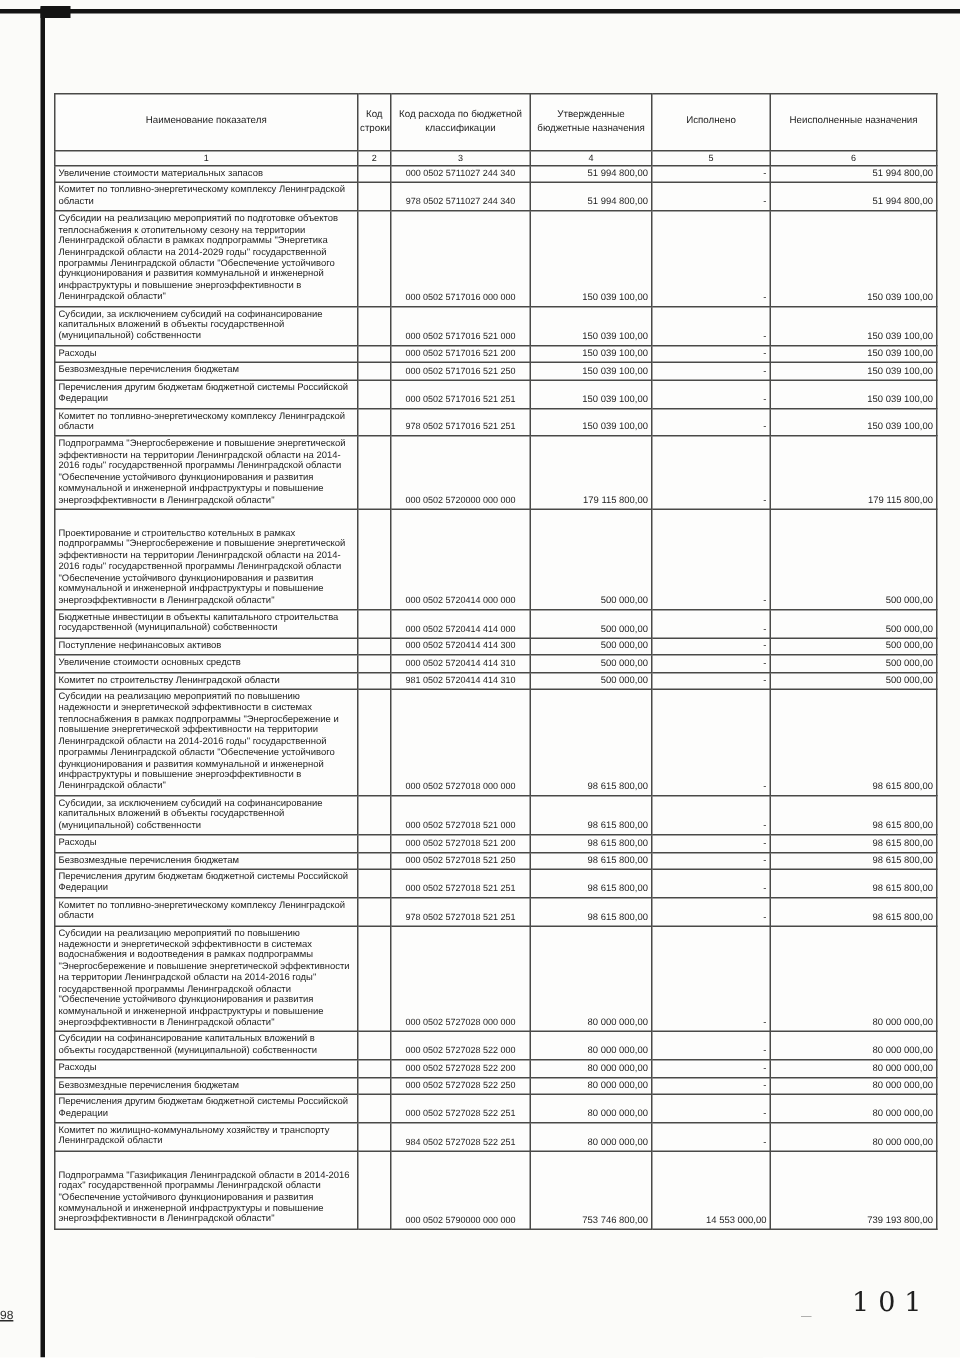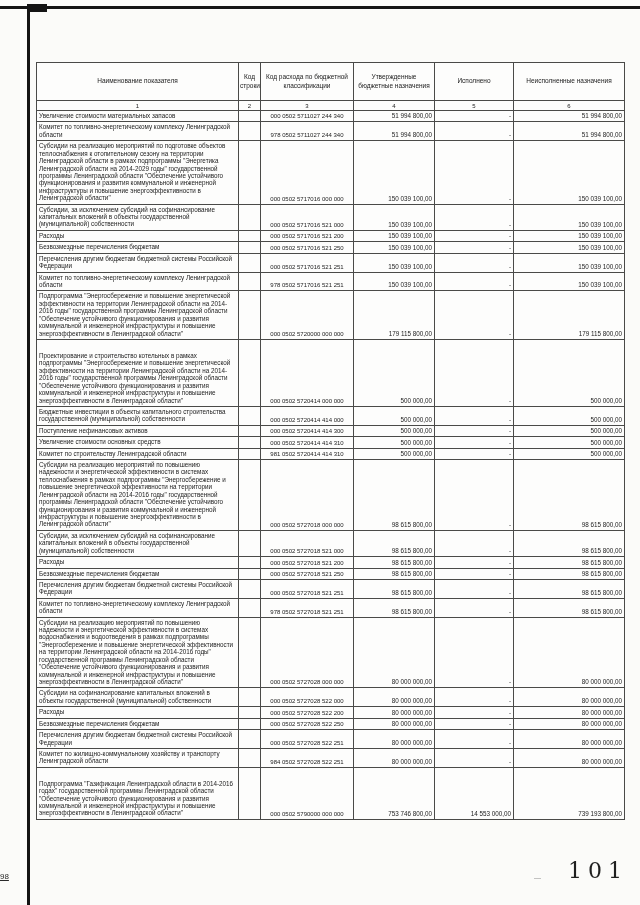--- a/index.html
+++ b/index.html
@@ -22,21 +22,21 @@
   td.c-line { font-size:6px; }
   td.c-code { font-size:6px; text-align:center; vertical-align:bottom; padding:1px 0 2px 0; white-space:nowrap; }
   td.c-num  { font-size:6.3px; text-align:right; vertical-align:bottom; padding:1px 2px 2px 1px; white-space:nowrap; }
 
   
   tbody tr:nth-child(10) td.c-name,
   tbody tr:nth-child(27) td.c-name { padding-top:12px; }
 
   .page-num { position:absolute; left:0; top:872px; width:640px; text-align:left; font-size:8px; color:#2a2a2a;text-decoration:underline; }
   .footer-mark { position:absolute; left:534px; top:874px; font-size:7px; color:#909090; letter-spacing:1px; }
-  .stamp { position:absolute; left:568px; top:858px; font-family:"DejaVu Serif", serif; font-size:22px; letter-spacing:6px; color:#1f1f1f; }
+  .stamp { position:absolute; left:568px; top:858px; font-family:"DejaVu Serif", serif; font-size:18px; letter-spacing:6px; color:#1f1f1f; }
 </style>
 </head>
 <body>
 
 <div class="page">
 
   <div class="scan-top"></div>
   <div class="scan-left"></div>
   <div class="scan-blob"></div>
 

